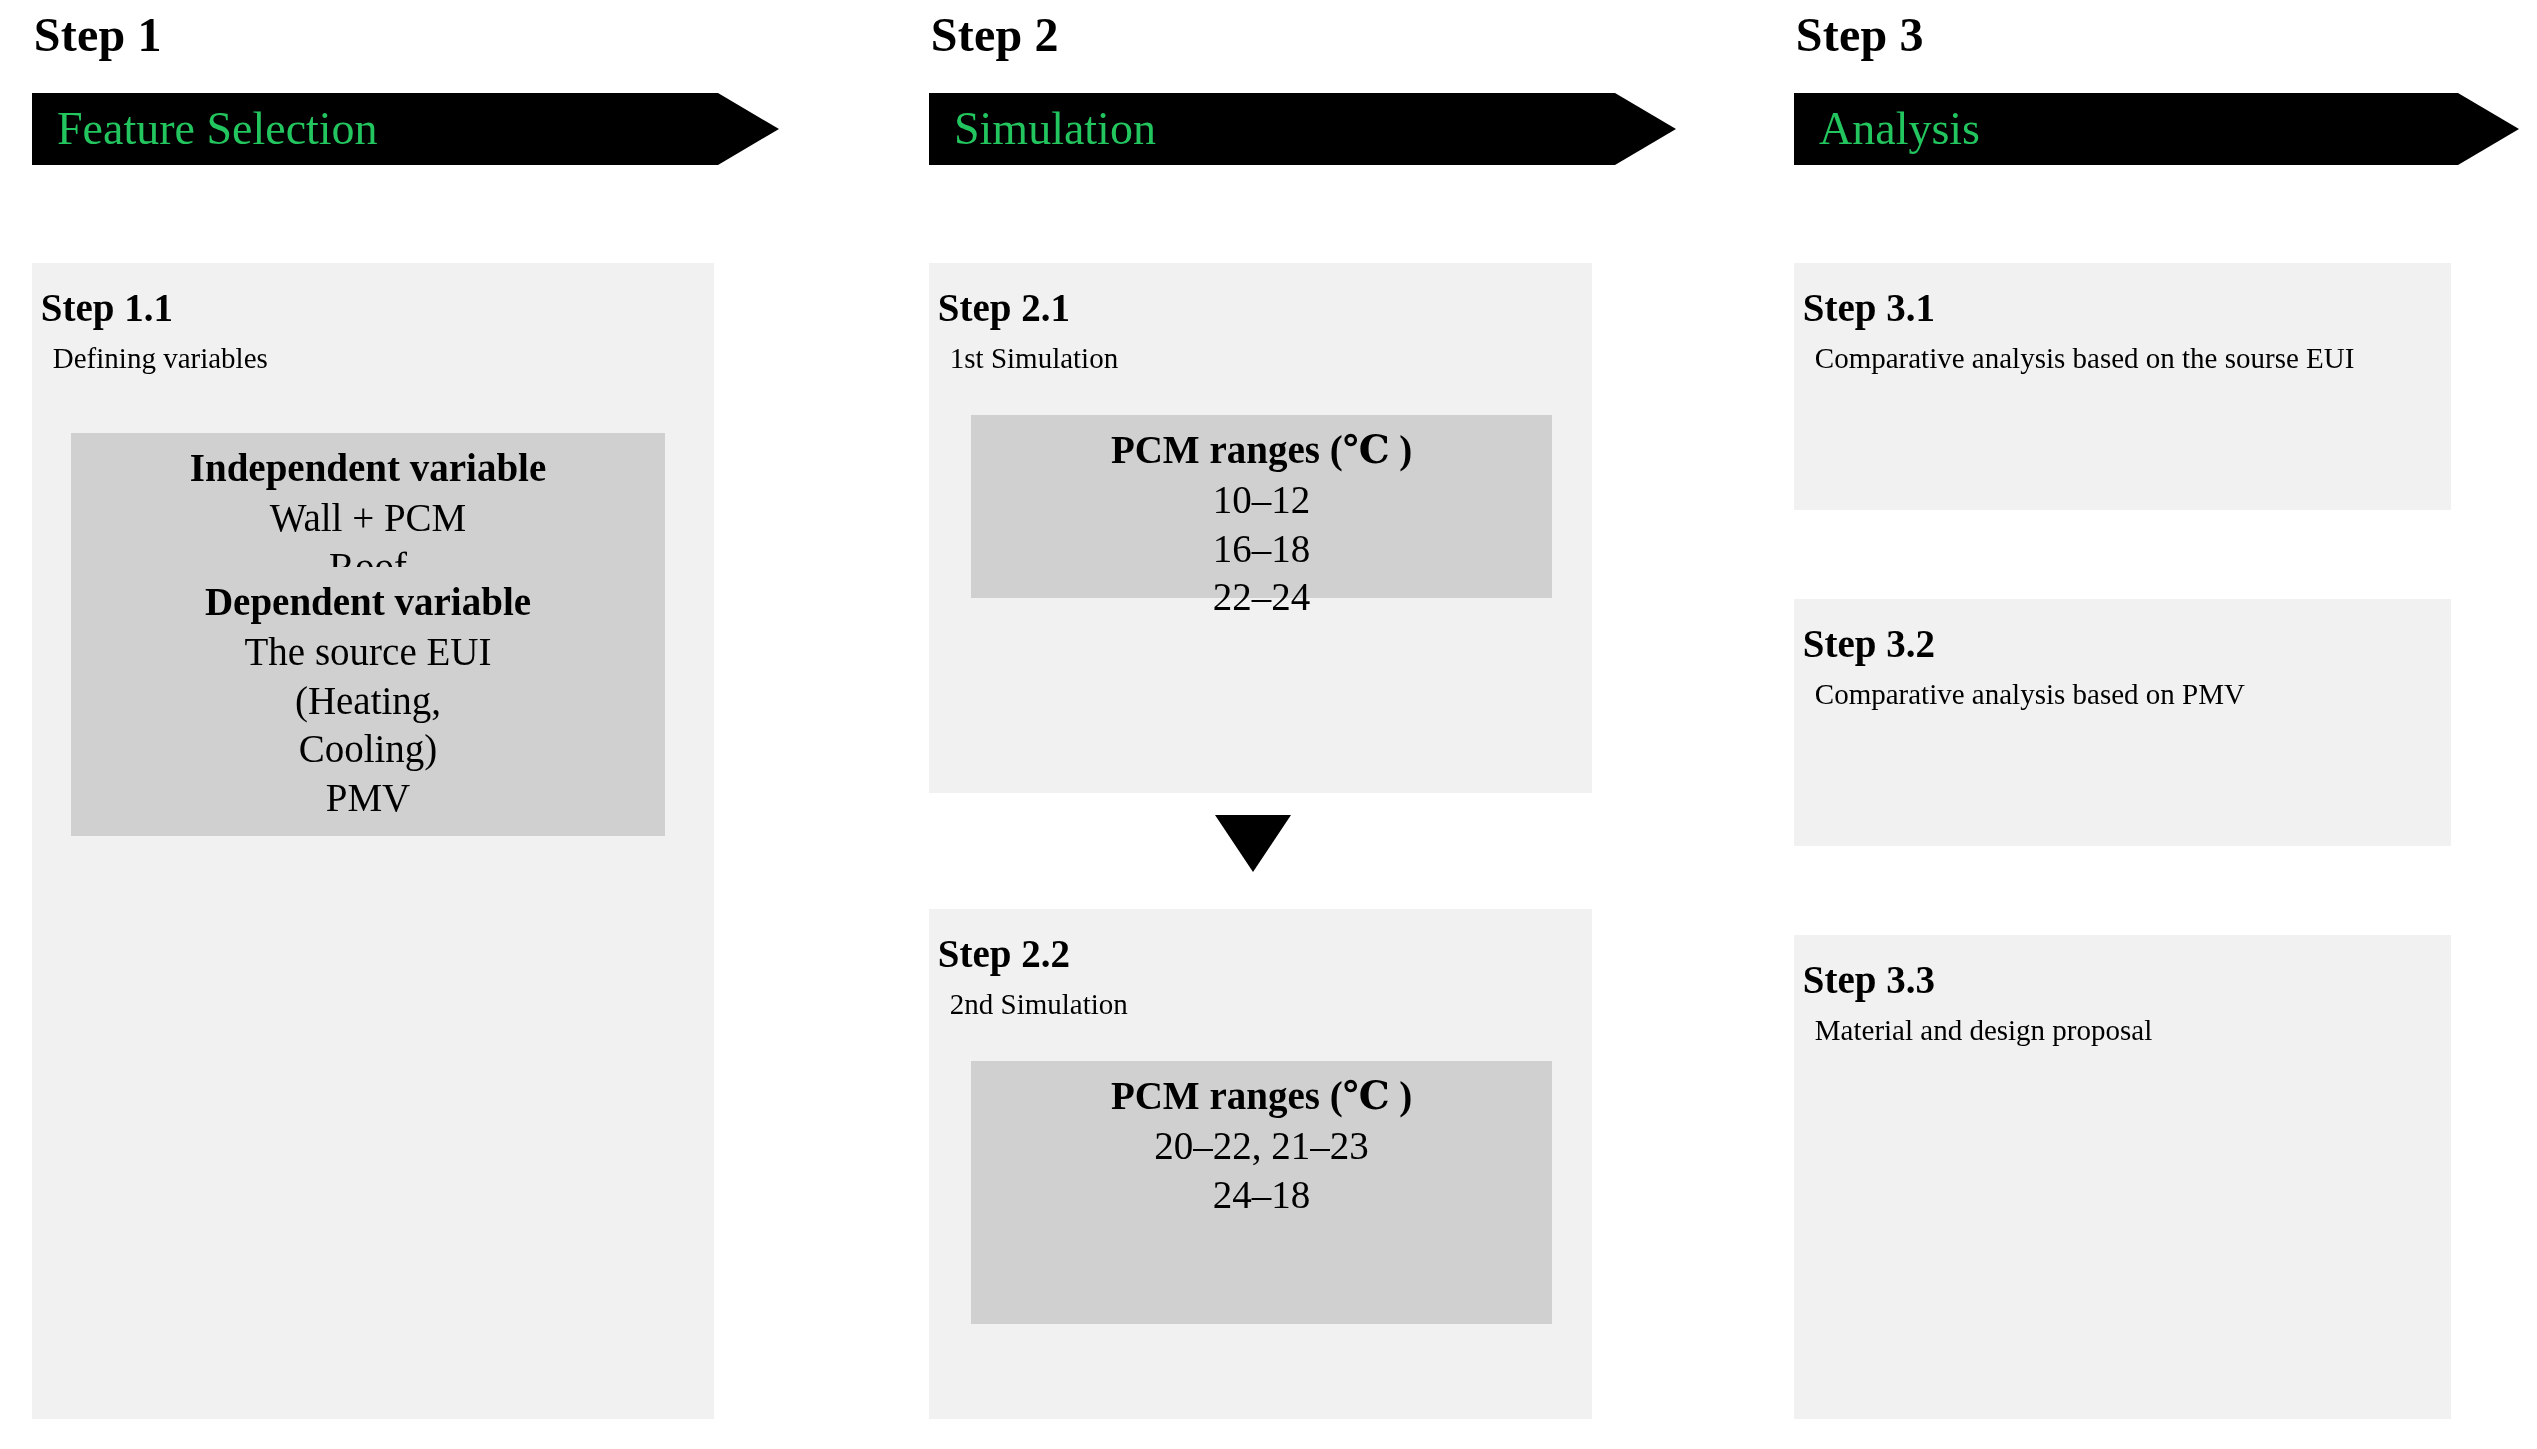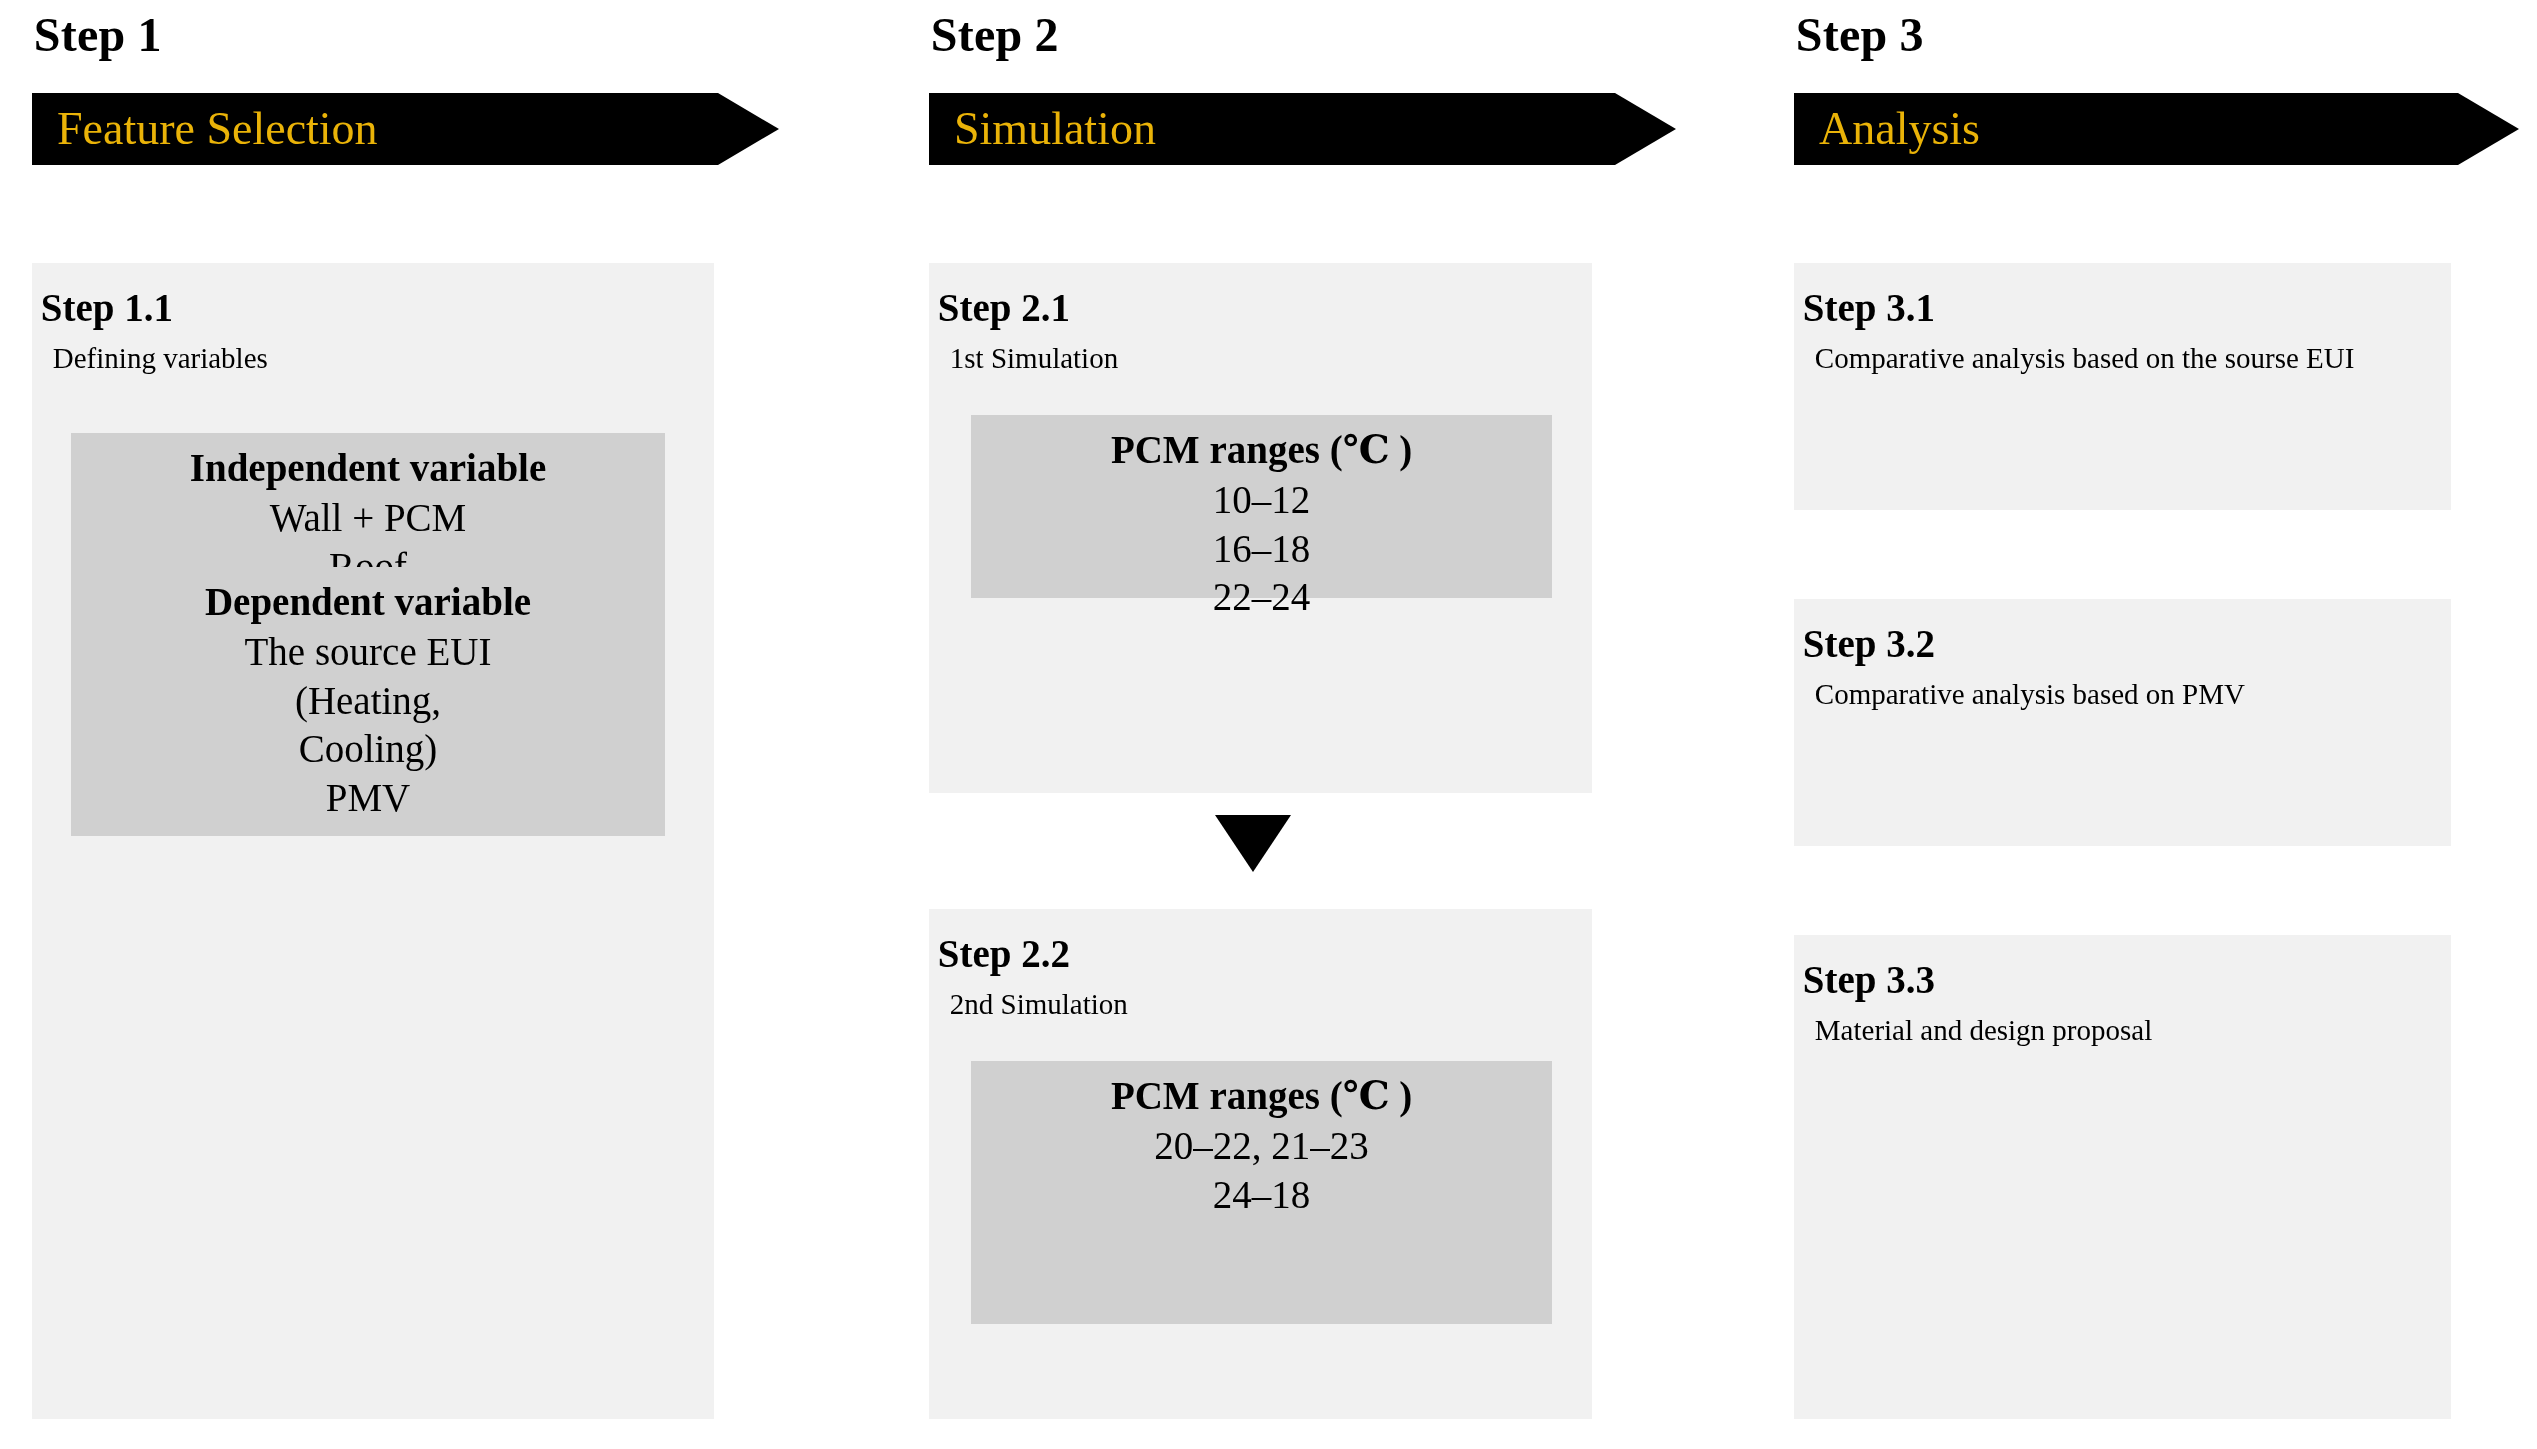--- a/index.html
+++ b/index.html
@@ -45,21 +45,21 @@
     white-space: nowrap;
   }
 
   
   .banner {
     position: absolute;
     top: 93px;
     left: 0;
     height: 72px;
     background: #000000;
-    color: #eab308;
+    color: #22c55e;
     display: flex;
     align-items: center;
     box-sizing: border-box;
     padding-left: 25px;
     font-size: 46px;
     line-height: 1;
   }
   .banner-1 { width: 747px; clip-path: polygon(0 0, 686px 0, 747px 36px, 686px 72px, 0 72px); }
   .banner-2 { width: 747px; clip-path: polygon(0 0, 686px 0, 747px 36px, 686px 72px, 0 72px); }
   .banner-3 { width: 725px; clip-path: polygon(0 0, 664px 0, 725px 36px, 664px 72px, 0 72px); }

